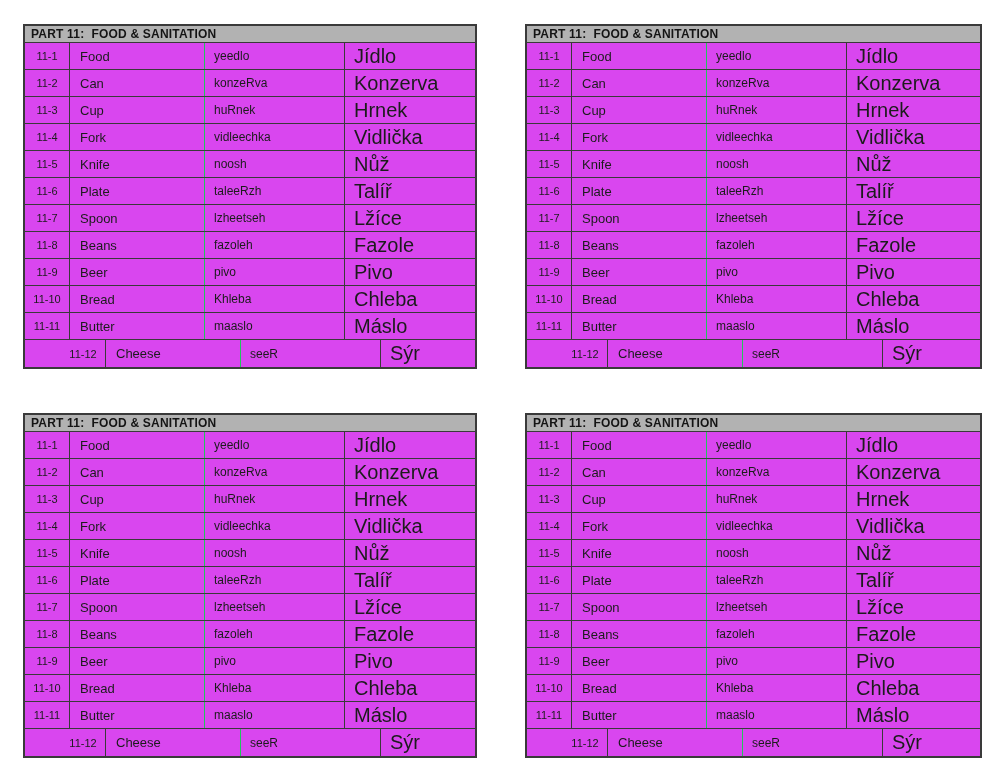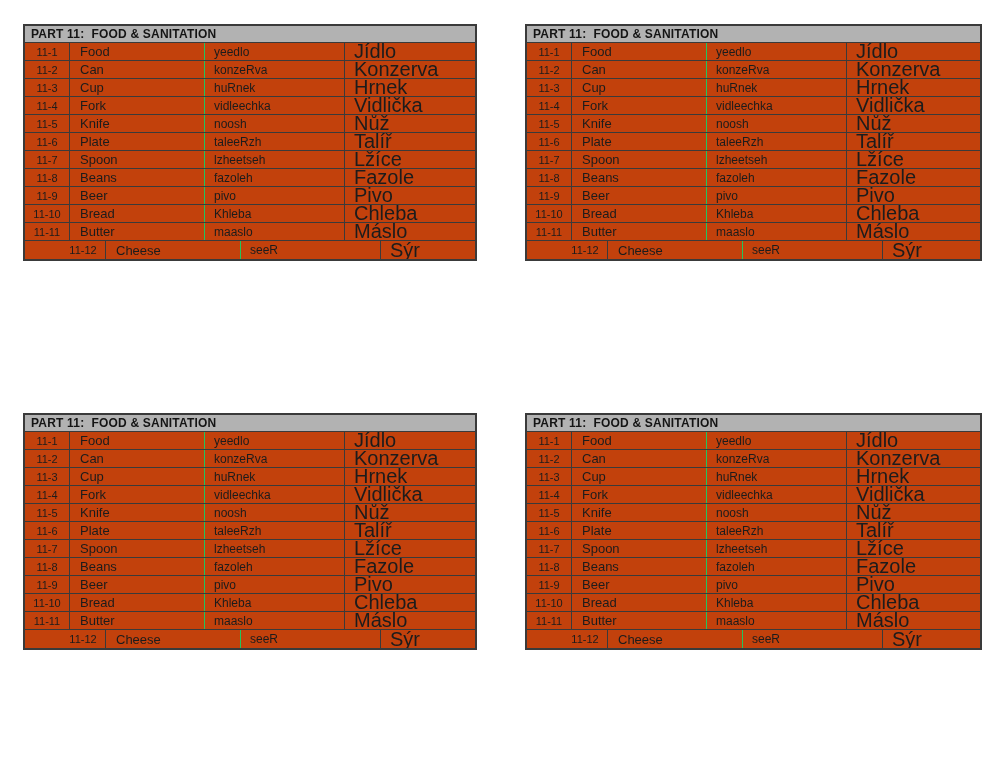--- a/index.html
+++ b/index.html
@@ -6,42 +6,42 @@
   html, body {
     width: 1000px; height: 777px;
     background: #ffffff;
     font-family: "Liberation Sans", sans-serif;
     position: relative;
     overflow: hidden;
   }
   .tbl {
     position: absolute;
     border: 2px solid #3a3a3a;
-    background: #c2410c;
+    background: #d946ef;
   }
   .pos-tl { left: 23px;  top: 24px;  width: 454px; }
   .pos-tr { left: 525px; top: 24px;  width: 457px; }
   .pos-bl { left: 23px;  top: 413px; width: 454px; }
   .pos-br { left: 525px; top: 413px; width: 457px; }
   .tbl-title {
     height: 17px;
     background: #b2b2b2;
     border-bottom: 1.5px solid #3a3a3a;
     display: flex;
     align-items: center;
     padding-left: 6px;
     font-size: 12px;
     font-weight: bold;
     color: #141414;
     white-space: pre;
     letter-spacing: 0.2px;
   }
   .row {
     display: flex;
-    height: 18px;
+    height: 27px;
     border-bottom: 1px solid #3a3a3a;
   }
   .row:last-child { border-bottom: none; padding-left: 36px; }
   .cell {
     display: flex;
     align-items: center;
     color: #1c1c1c;
     overflow: hidden;
     white-space: nowrap;
   }

